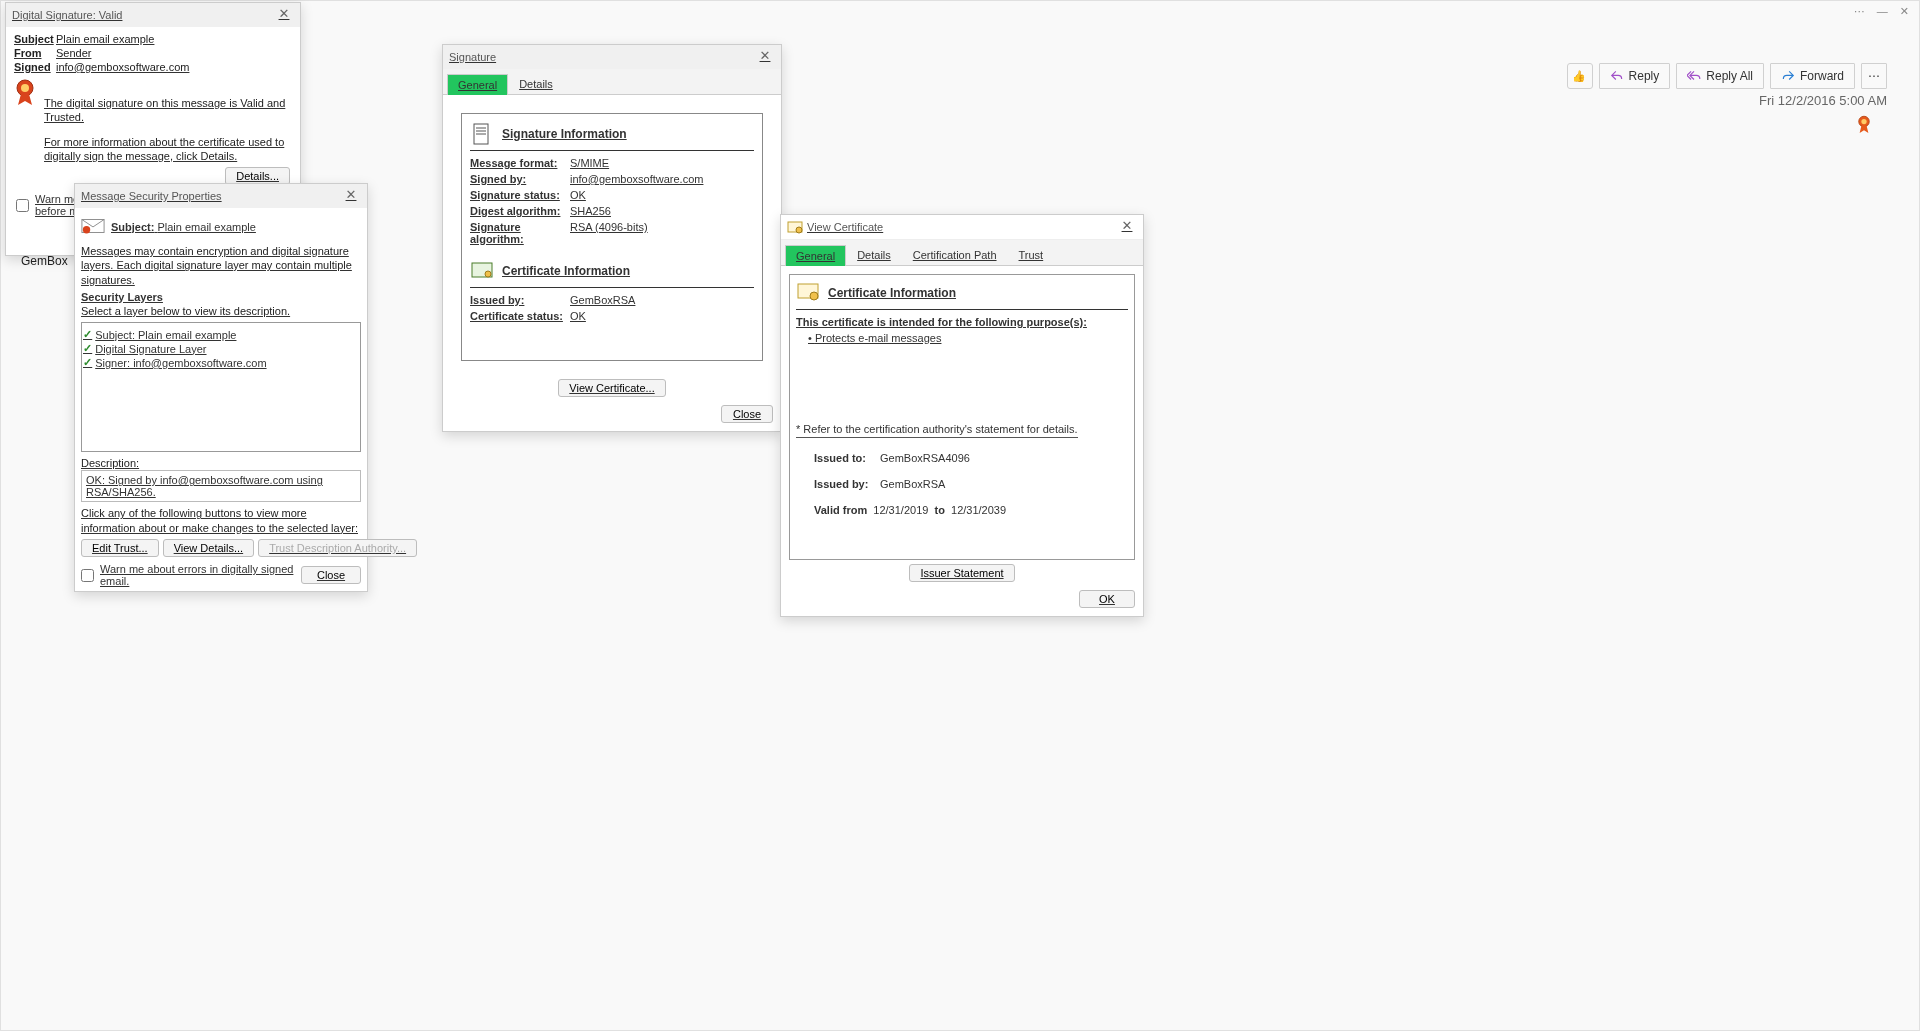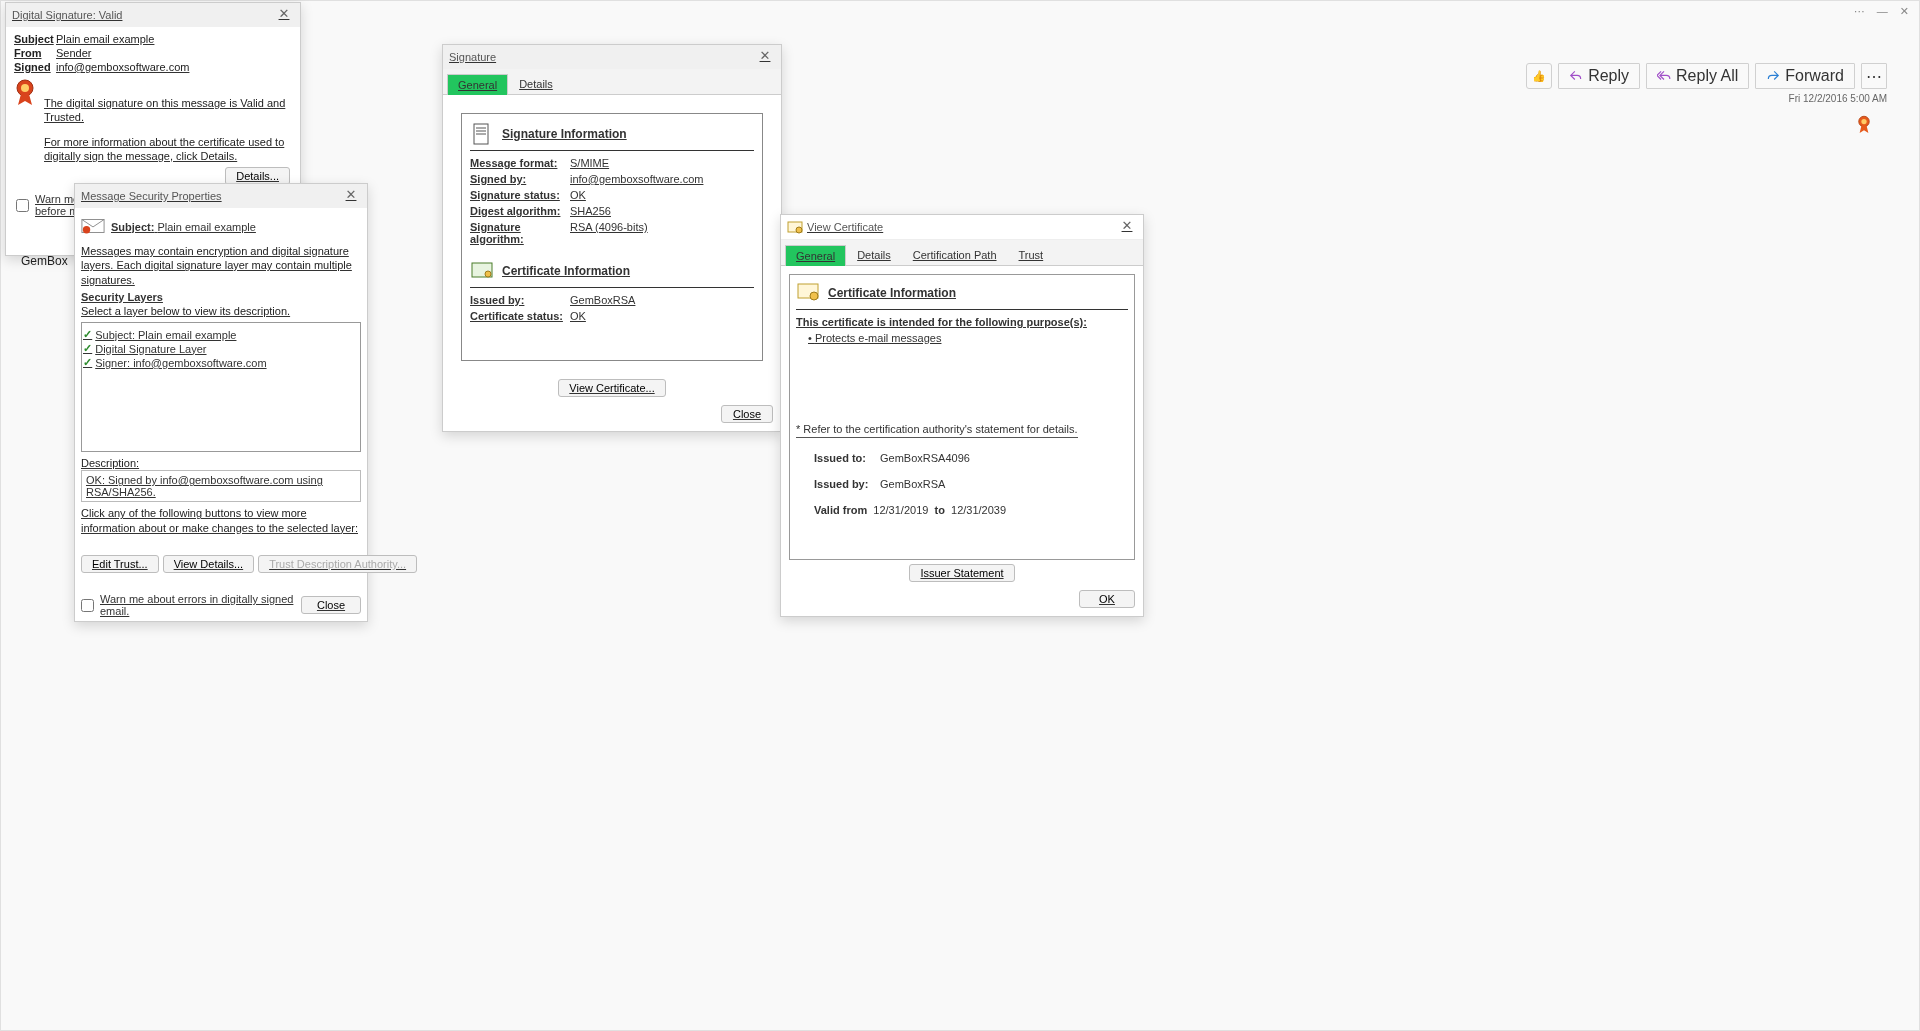--- a/index.html
+++ b/index.html
@@ -56,27 +56,27 @@
   gap: 6px;
   align-items: center;
 }
 .rbtn {
   border: 1px solid #d0d0d0;
   border-radius: 1px;
   height: 26px;
   padding: 0 10px;
   display: flex; align-items: center;
   gap: 5px;
-  font-size: 16px;
+  font-size: 12px;
   color: #333;
   cursor: pointer;
 }
 .rbtn svg { width:14px; height:14px; }
 .thumbs { border: 1px solid #d0d0d0; border-radius:3px; width:26px;height:26px;display:flex;align-items:center;justify-content:center; }
-.date-right { position:absolute; right:32px; top:92px; color:#666; font-size:10px; }
+.date-right { position:absolute; right:32px; top:92px; color:#666; font-size:13px; }
 .badge-right { position:absolute; right:48px; top:114px; }
 .badge-right svg { width:14px;height:20px; }
 
 
 .body-peek { position:absolute; left:20px; top:190px; font-size:12px; color:#222; line-height:1.4; }
 
 
 #dlg1 { left:5px; top:2px; width:296px; }
 #dlg1 .content { padding: 6px 8px; }
 .kvrow { display:flex; margin-bottom:2px; }
@@ -108,21 +108,21 @@
   border:1px solid #999; background:#fff;
   height:130px; margin:4px 0; padding:4px 1px;
   font-size:11px; overflow:hidden;
 }
 .tree .l1 { margin-left:4px; }
 .tree .l2 { margin-left:22px; }
 .tree .l3 { margin-left:40px; }
 .tree .ln { display:flex; align-items:center; gap:3px; margin:1px 0; }
 .chk-green { color:#2e8b2e; font-weight:bold; }
 .desc-box { border:1px solid #bbb; height:32px; padding:3px 4px; font-size:11px; margin-bottom:4px;}
-.btn3row { display:flex; gap:4px; margin:20px 0;}
+.btn3row { display:flex; gap:4px; margin:4px 0;}
 .btn3row .btn { flex:0 0 auto; }
 .btn.disabled { color:#aaa; }
 .dlg2-footer { display:flex; align-items:center; justify-content:space-between; margin-top:6px;}
 
 #dlg3 { left:442px; top:44px; width:340px; }
 #dlg3 .tabs, #dlg4 .tabs {
   display:flex; border-bottom:1px solid #ccc;
   padding-left:4px; background:#f3f3f3;
 }
 .tab {

